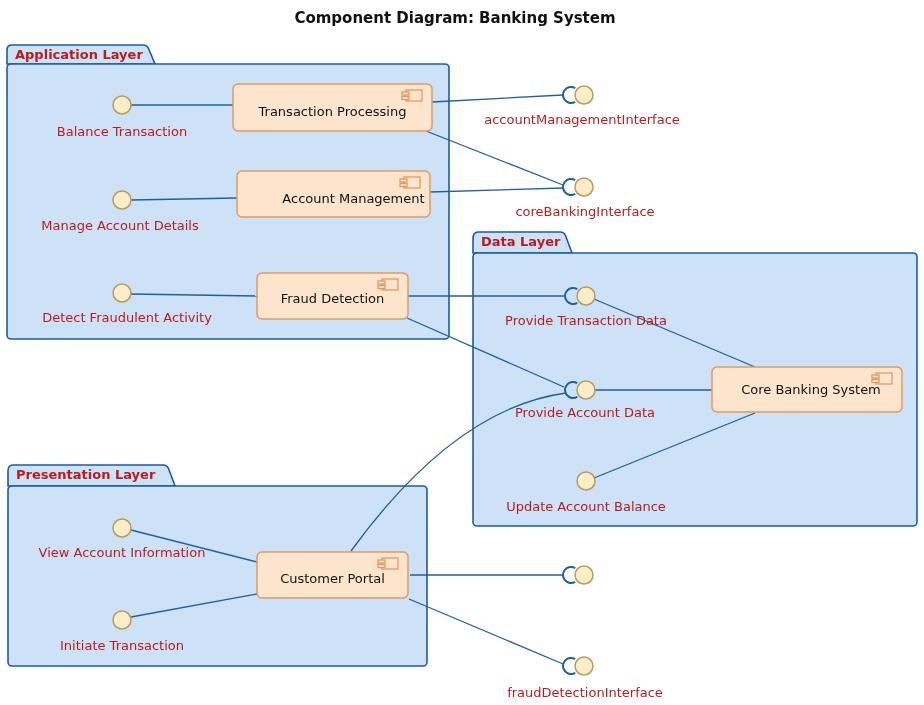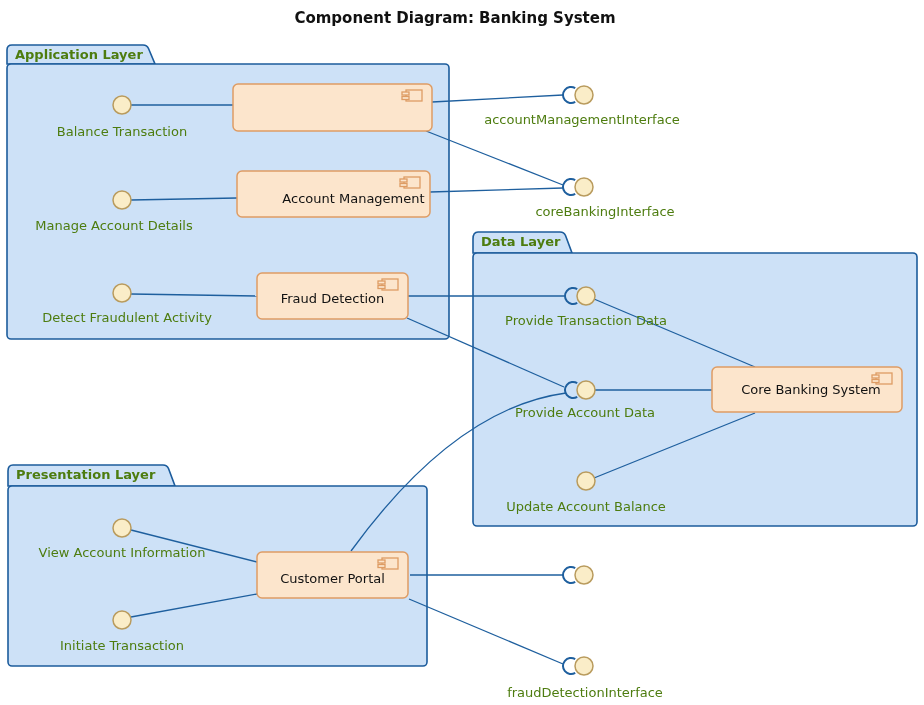--- a/index.html
+++ b/index.html
@@ -10,21 +10,21 @@
     font-family:"DejaVu Sans", sans-serif;
     color:#111;
     overflow:hidden;
   }
   .canvas svg{position:absolute;left:0;top:0;}
   .lbl{
     position:absolute;
     font-size:13px;
     line-height:15px;
     white-space:nowrap;
-    color:#4d7c0f;
+    color:#b91c1c;
   }
   .lbl.center{transform:translateX(-50%);}
   .pkg-label{font-weight:bold;font-size:13px;}
   .comp-label{
     position:absolute;
     font-size:13px;
     line-height:15px;
     text-align:center;
     color:#111;
   }
@@ -137,31 +137,32 @@
       </g>
     </g>
   </svg>
 
   <div class="title">Component Diagram: Banking System</div>
 
   <span class="lbl pkg-label" style="left:15px;top:47px;">Application Layer</span>
   <span class="lbl pkg-label" style="left:481px;top:234px;">Data Layer</span>
   <span class="lbl pkg-label" style="left:16px;top:467px;">Presentation Layer</span>
 
+  <div class="comp-label" style="left:233px;top:104px;width:199px;">Transaction Processing</div>
   <div class="comp-label" style="left:237px;top:191px;width:193px;margin-left:20px;">Account Management</div>
   <div class="comp-label" style="left:257px;top:291px;width:151px;">Fraud Detection</div>
   <div class="comp-label" style="left:712px;top:382px;width:198px;">Core Banking System</div>
   <div class="comp-label" style="left:257px;top:571px;width:151px;">Customer Portal</div>
 
   <span class="lbl center" style="left:122px;top:124px;">Balance Transaction</span>
-  <span class="lbl center" style="left:114px;top:218px;text-align:right;">Manage Account Details</span>
+  <span class="lbl center" style="left:120px;top:218px;text-align:right;">Manage Account Details</span>
   <span class="lbl center" style="left:127px;top:310px;">Detect Fraudulent Activity</span>
   <span class="lbl center" style="left:122px;top:545px;">View Account Information</span>
   <span class="lbl center" style="left:122px;top:638px;">Initiate Transaction</span>
 
   <span class="lbl center" style="left:582px;top:112px;">accountManagementInterface</span>
-  <span class="lbl center" style="left:585px;top:204px;margin-left:20px;">coreBankingInterface</span>
+  <span class="lbl center" style="left:585px;top:204px;">coreBankingInterface</span>
   <span class="lbl center" style="left:586px;top:313px;">Provide Transaction Data</span>
   <span class="lbl center" style="left:585px;top:405px;">Provide Account Data</span>
   <span class="lbl center" style="left:586px;top:499px;">Update Account Balance</span>
   <span class="lbl center" style="left:585px;top:685px;">fraudDetectionInterface</span>
 
 </div>
 
 </body></html>

